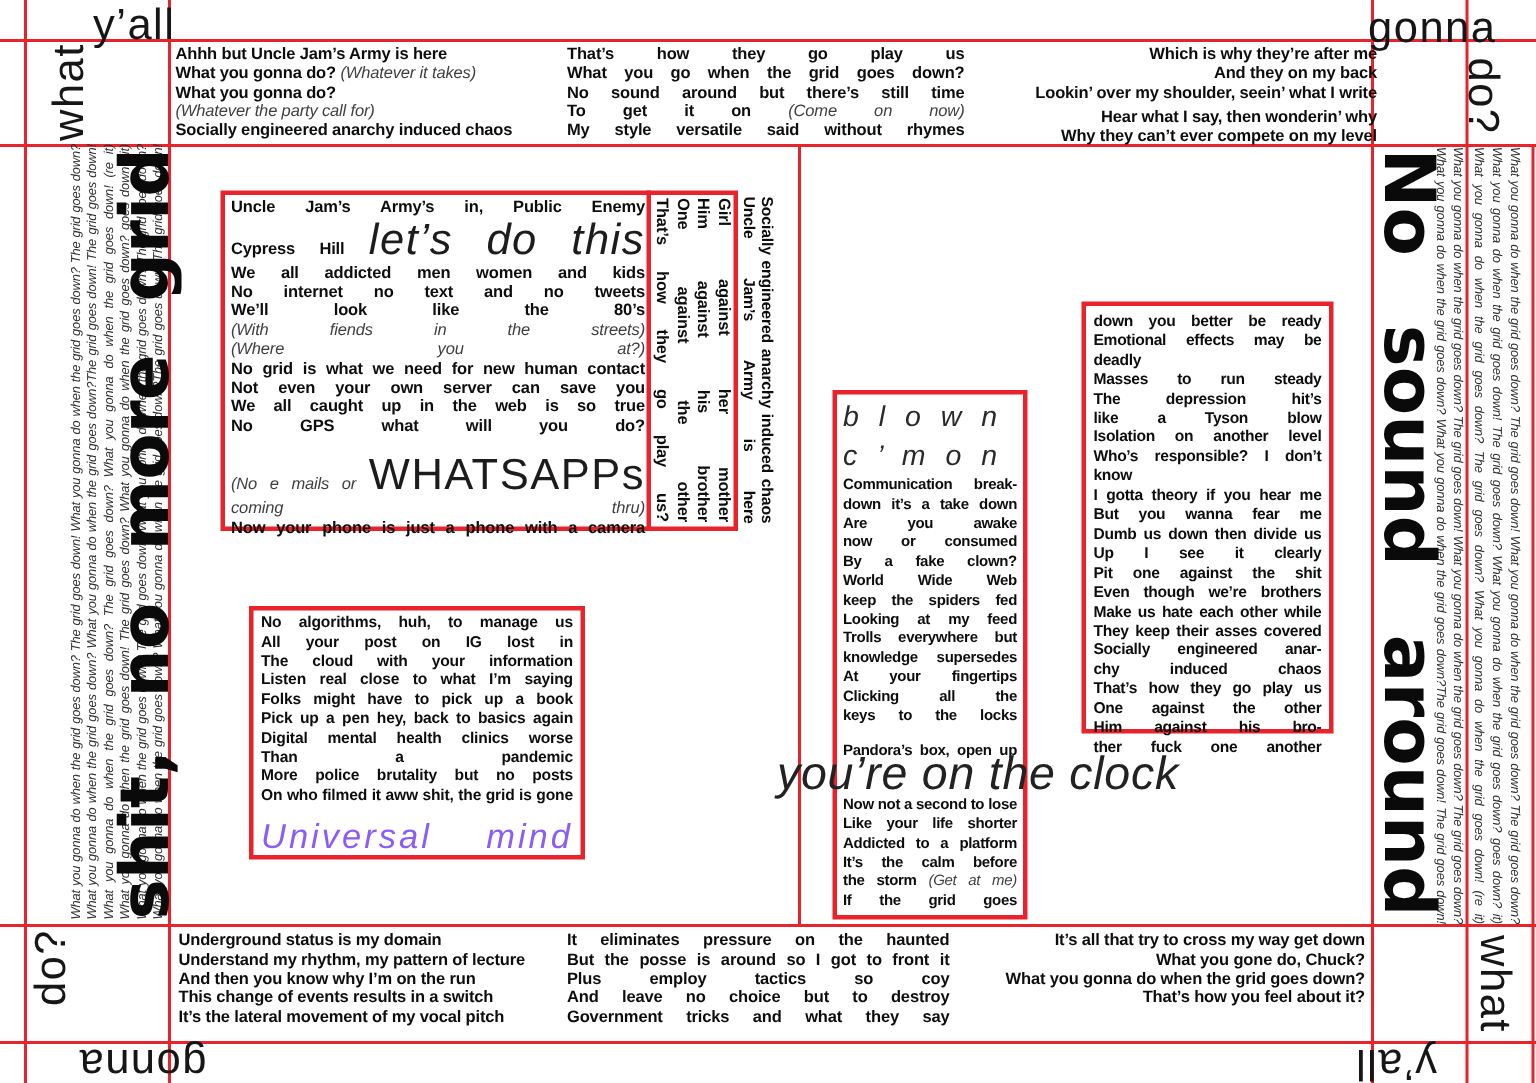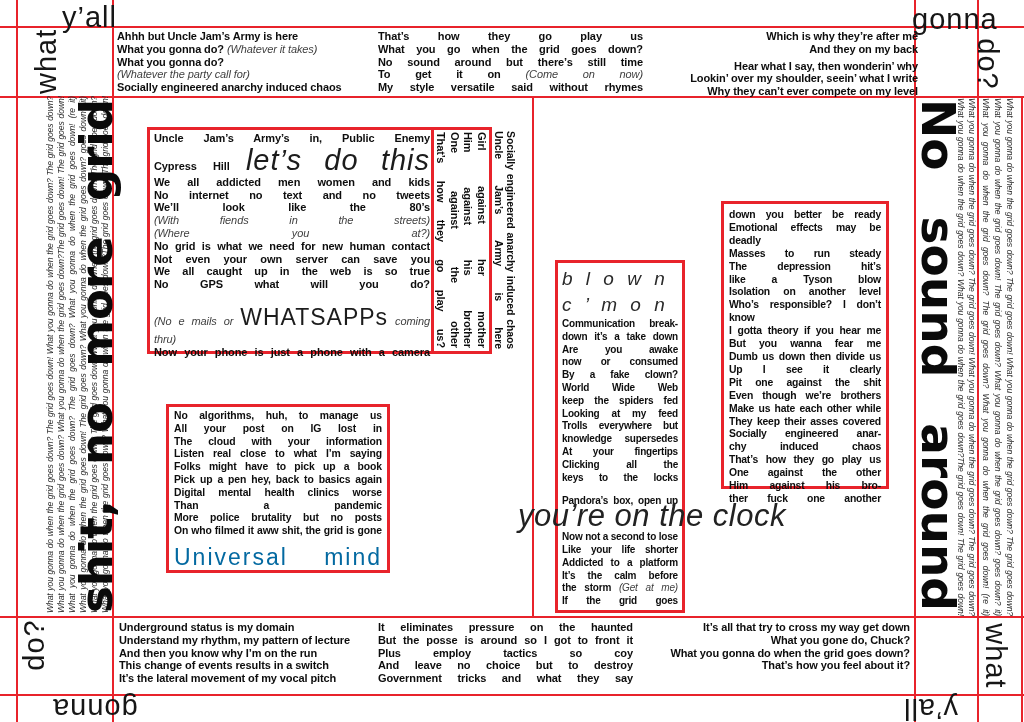--- a/index.html
+++ b/index.html
@@ -10,23 +10,23 @@
   .box{position:absolute;border:3px solid #e8232b;box-sizing:border-box;background:transparent;z-index:2;}
   .line{font-size:11px;line-height:12.8px;font-weight:700;letter-spacing:-0.1px;color:#0d0d0d;}
   .jst .line{text-align:justify;text-align-last:justify;text-justify:inter-word;}
   .lft .line{text-align:left;}
   .rgt .line{text-align:right;}
   .gap-s{margin-top:4px;}
   .gap-m{margin-top:11px;}
   .gap-l{margin-top:23px;}
   .sg-b{font-weight:700;}
   .sg-i{font-style:italic;font-weight:400;color:#3f3f3f;}
-  .sg-D{font-weight:300;font-size:23px;line-height:31px;letter-spacing:1px;color:#1c1c1c;}
+  .sg-D{font-weight:300;font-size:29px;line-height:31px;letter-spacing:1px;color:#1c1c1c;}
   .sg-Di{font-style:italic;font-weight:300;font-size:29px;line-height:31px;letter-spacing:1px;color:#1c1c1c;}
-  .sg-U{font-weight:300;font-size:23px;line-height:30px;letter-spacing:2px;color:#0369a1;}
+  .sg-U{font-style:italic;font-weight:300;font-size:23px;line-height:30px;letter-spacing:2px;color:#8b5cf6;}
   .band{position:absolute;z-index:3;}
   .rot{transform-origin:0 0;position:absolute;z-index:3;}
   .corner{font-size:29px;font-weight:300;letter-spacing:1px;color:#161616;white-space:nowrap;z-index:3;}
   .corner.vert{text-align:center;}
   .flip{transform:rotate(180deg);}
   .bigv{font-family:"DejaVu Sans",sans-serif;font-weight:700;color:#0a0a0a;white-space:nowrap;overflow:hidden;
         text-align:justify;text-align-last:justify;z-index:4;}
   .scol{font-size:8.6px;font-style:italic;font-weight:400;color:#2e2e2e;white-space:nowrap;overflow:hidden;
         text-align:justify;text-align-last:justify;letter-spacing:-0.1px;z-index:2;}
   .vgroup .line{font-size:11px;line-height:13.5px;}
@@ -75,22 +75,22 @@
   <div class="band jst" style="left:378px;top:30px;width:265px;">
       <div class="line"><span class="sg-b">That’s how they go play us</span></div>
       <div class="line"><span class="sg-b">What you go when the grid goes down?</span></div>
       <div class="line"><span class="sg-b">No sound around but there’s still time</span></div>
       <div class="line"><span class="sg-b">To get it on </span><span class="sg-i">(Come on now)</span></div>
       <div class="line"><span class="sg-b">My style versatile said without rhymes</span></div>
     </div>
   <div class="band rgt" style="left:669px;top:30px;width:249px;">
       <div class="line"><span class="sg-b">Which is why they’re after me</span></div>
       <div class="line"><span class="sg-b">And they on my back</span></div>
+      <div class="line"><span class="sg-b">Lookin’ over my shoulder, seein’ what I write</span></div>
       <div class="line gap-s"><span class="sg-b">Hear what I say, then wonderin’ why</span></div>
-      <div class="line"><span class="sg-b">Lookin’ over my shoulder, seein’ what I write</span></div>
       <div class="line"><span class="sg-b">Why they can’t ever compete on my level</span></div>
     </div>
 
   <div class="band lft" style="left:119px;top:621px;width:254px;">
       <div class="line"><span class="sg-b">Underground status is my domain</span></div>
       <div class="line"><span class="sg-b">Understand my rhythm, my pattern of lecture</span></div>
       <div class="line"><span class="sg-b">And then you know why I’m on the run</span></div>
       <div class="line"><span class="sg-b">This change of events results in a switch</span></div>
       <div class="line"><span class="sg-b">It’s the lateral movement of my vocal pitch</span></div>
     </div>

